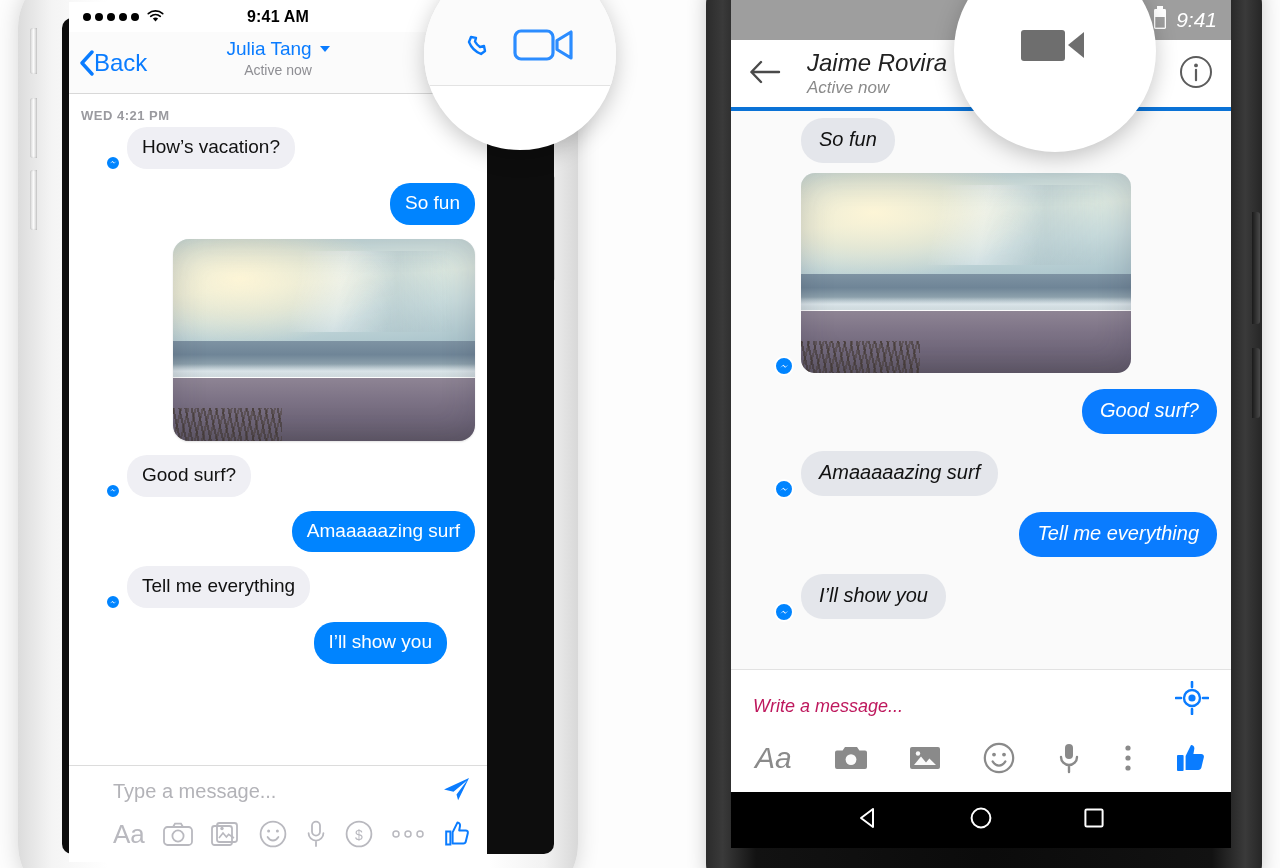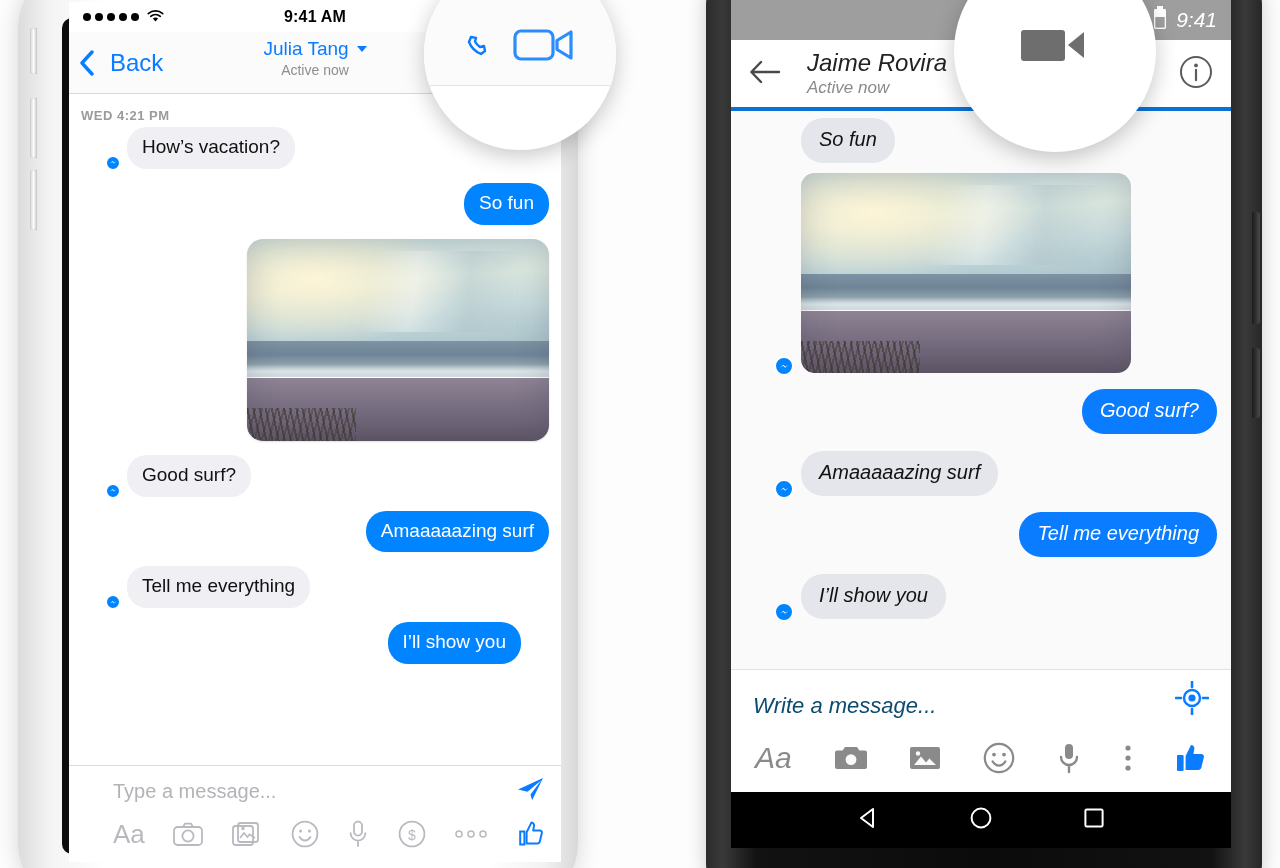--- a/index.html
+++ b/index.html
@@ -33,21 +33,21 @@
   }
   .ip-btn.mute { top: 62px;  height: 46px; }
   .ip-btn.vup  { top: 132px; height: 60px; }
   .ip-btn.vdn  { top: 204px; height: 60px; }
   .ip-btn.pwr  { left: 530px; top: 210px; height: 105px; width: 7px;
                  border-radius: 0 3px 3px 0; }
 
   
   .ios-screen {
     position: absolute; left: 69px; top: 2px;
-    width: 492px; height: 860px;
+    width: 418px; height: 860px;
     background: #ffffff; overflow: hidden;
     display: flex; flex-direction: column;
   }
   .ios-statusbar {
     height: 30px; display: flex; align-items: center;
     padding: 0 14px; font-size: 15px; color: #000;
     position: relative; flex: 0 0 auto;
   }
   .ios-dots { display: flex; gap: 4px; align-items: center; }
   .ios-dot { width: 8px; height: 8px; border-radius: 50%; background: #000; }
@@ -55,21 +55,21 @@
   .ios-time {
     position: absolute; left: 0; right: 0; text-align: center;
     font-size: 16px; font-weight: 600; letter-spacing: .2px;
   }
   .ios-header {
     flex: 0 0 auto; height: 62px; background: #fbfbfb;
     border-bottom: 1px solid #d8d8d8;
     display: flex; align-items: center; position: relative;
   }
   .ios-back {
-    display: flex; align-items: center; gap: 16px;
+    display: flex; align-items: center; gap: 0;
     color: #0a7cff; font-size: 24px; padding-left: 10px;
     cursor: pointer;
   }
   .ios-title-wrap {
     position: absolute; left: 0; right: 0; top: 6px;
     text-align: center; pointer-events: none;
   }
   .ios-name {
     color: #0a7cff; font-size: 19px; display: inline-flex;
     align-items: center; gap: 8px; pointer-events: auto; cursor: pointer;
@@ -173,21 +173,21 @@
     max-width: 300px; padding: 10px 18px 12px;
     border-radius: 22px; font-size: 20px; line-height: 1.15;
   }
   .and-bub.in  { background: #e4e6eb; color: #111; }
   .and-bub.out { background: #0a7cff; color: #fff; }
   .and-avatar { width: 46px; height: 46px; border-radius: 50%; position: relative; flex: 0 0 auto; margin-right: 10px; }
   .and-avatar .face { width: 46px; height: 46px; border-radius: 50%; overflow: hidden; display: block;}
   .and-photo { width: 330px; height: 200px; border-radius: 14px; overflow: hidden; }
   .and-compose { flex: 0 0 auto; background: #fff; border-top: 1px solid #e2e2e2; }
   .and-inputrow { display: flex; align-items: center; height: 60px; padding: 0 22px; }
-  .and-placeholder { color: #0c4a6e; font-size: 22px; flex: 1; margin-top: 12px; }
+  .and-placeholder { color: #be185d; font-size: 18px; flex: 1; margin-top: 12px; }
   .and-iconrow {
     display: flex; align-items: center; justify-content: space-between;
     height: 62px; padding: 0 24px 6px;
   }
   .and-ico { color: #8a8a8a; display: flex; align-items: center; cursor: pointer; }
   .and-nav {
     flex: 0 0 auto; height: 56px; background: #000;
     display: flex; align-items: center; justify-content: space-around;
     padding: 0 80px;
   }

